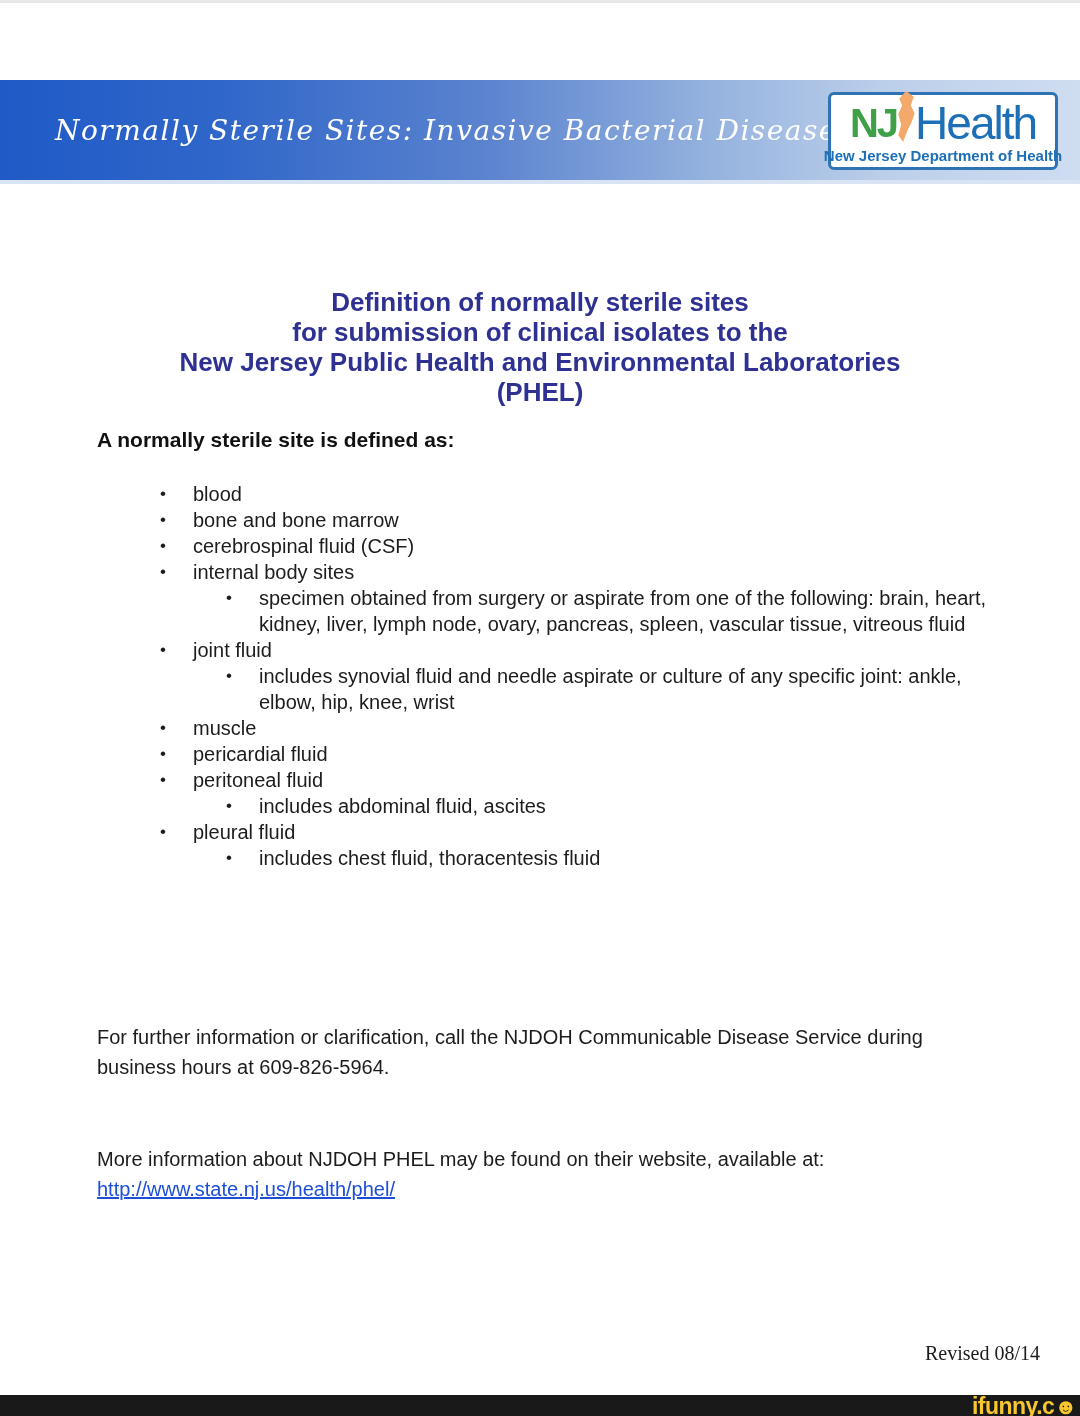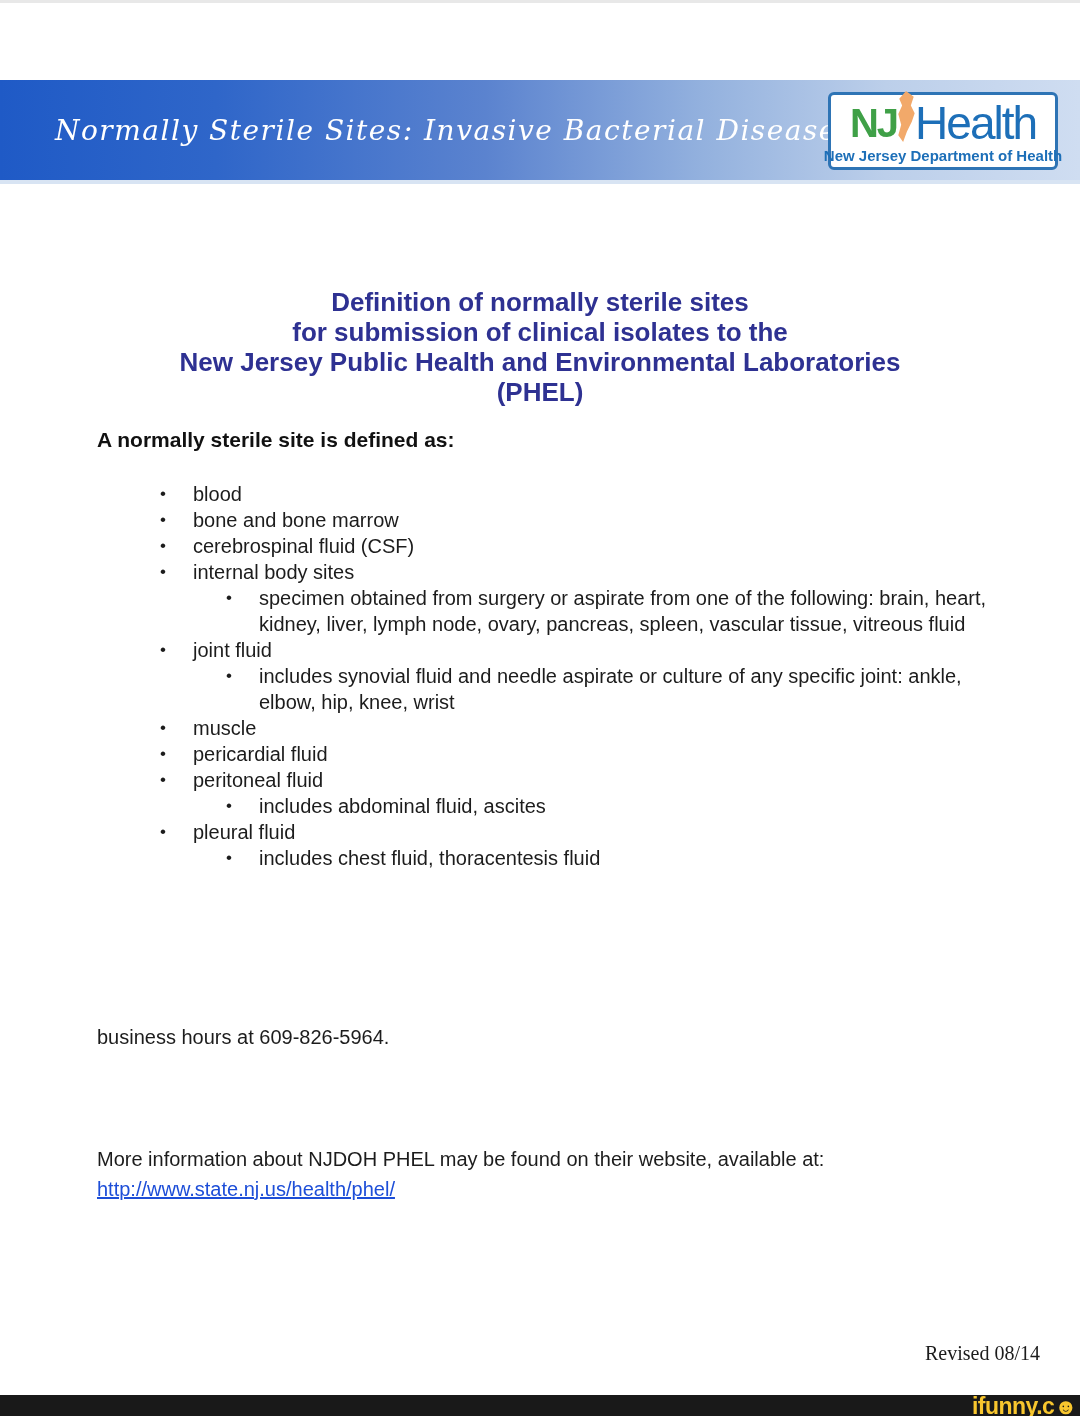--- a/index.html
+++ b/index.html
@@ -149,20 +149,21 @@
       <span class="blt">•</span>
       <span class="txt">pleural fluid</span>
     </div>
     <div class="li l2">
       <span class="blt">•</span>
       <span class="txt">includes chest fluid, thoracentesis fluid</span>
     </div>
   </div>
 
   <div class="para para1">
+    <div>For further information or clarification, call the NJDOH Communicable Disease Service during</div>
     <div>business hours at 609-826-5964.</div>
   </div>
 
   <div class="para para2">
     <div>More information about NJDOH PHEL may be found on their website, available at:</div>
     <a class="link" href="#">http://www.state.nj.us/health/phel/</a>
   </div>
 
   <div class="revised">Revised 08/14</div>
 

